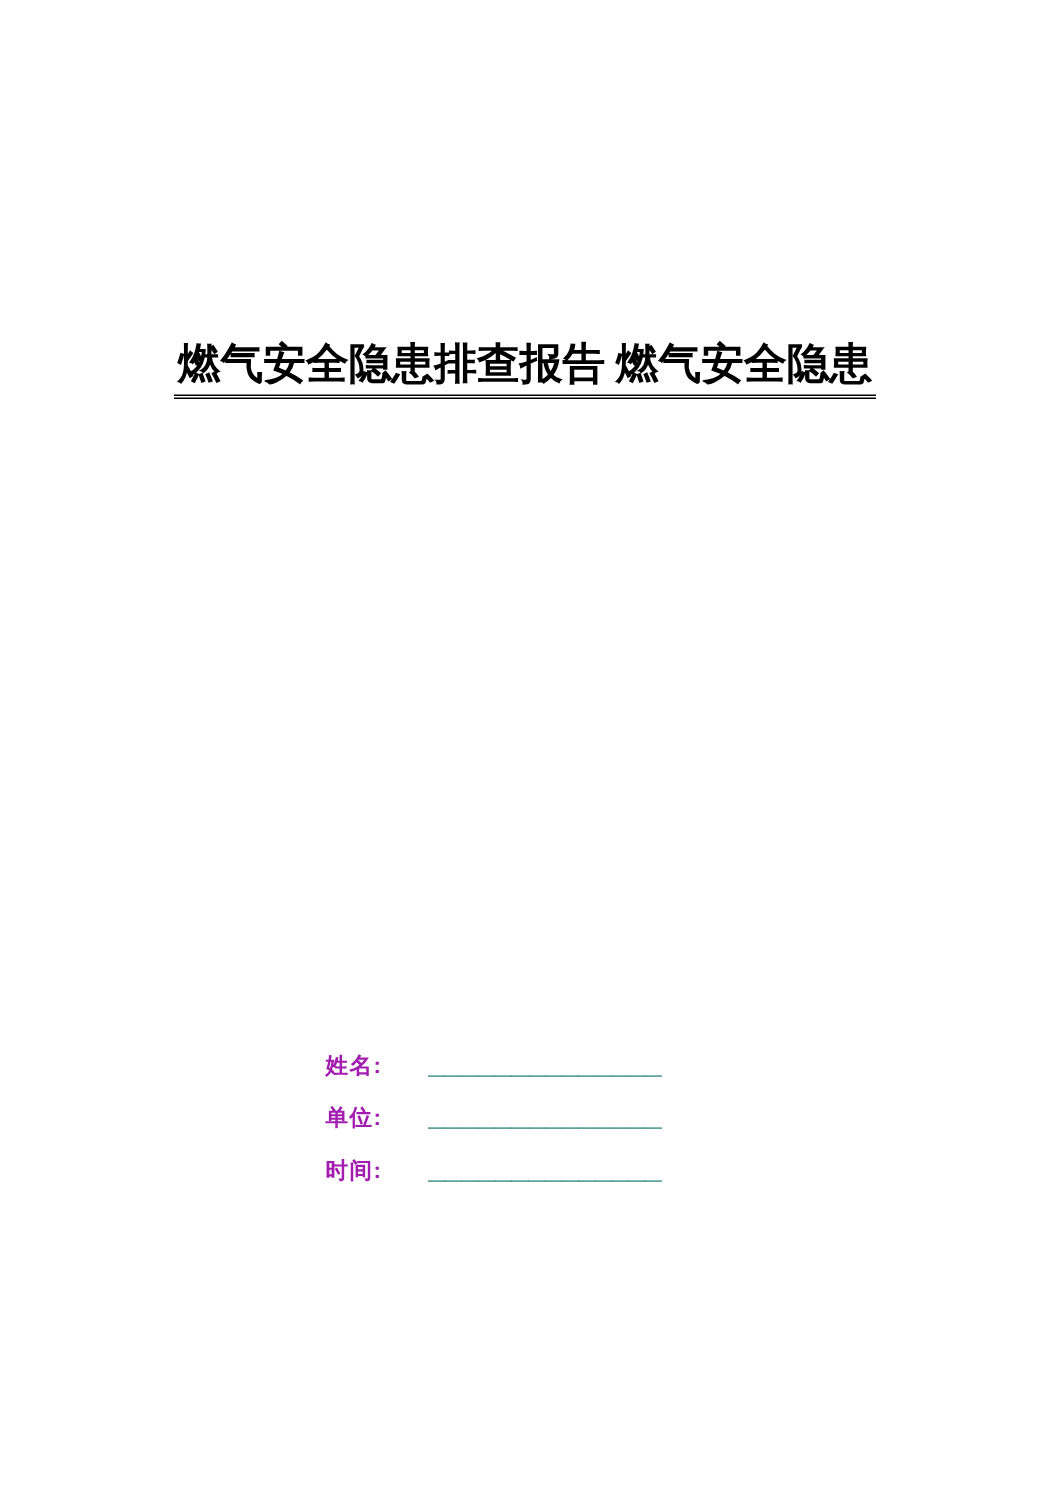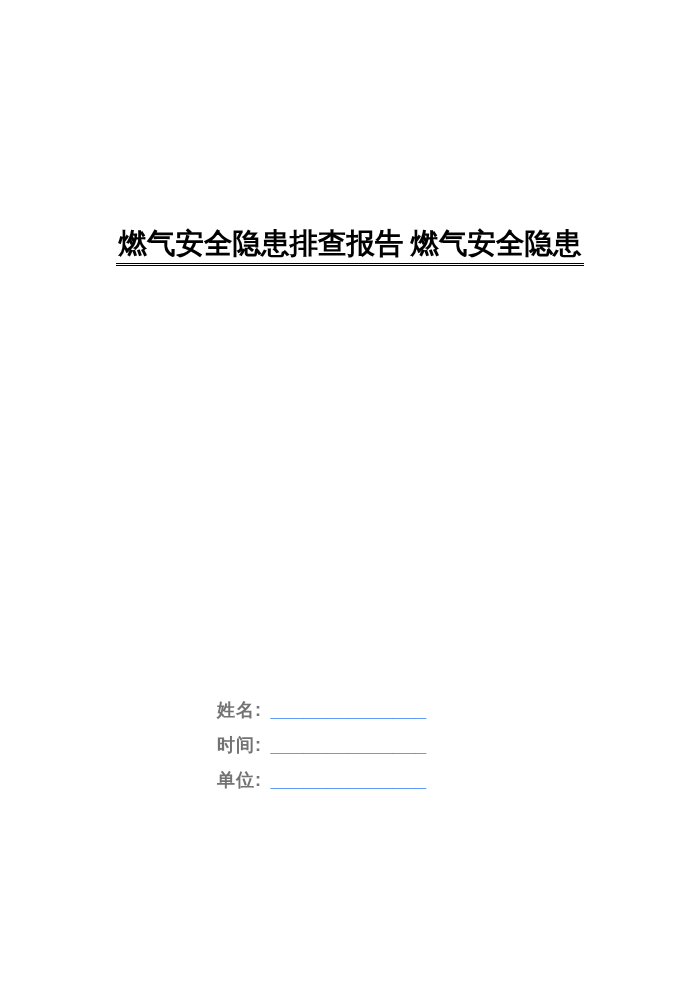--- a/index.html
+++ b/index.html
@@ -50,54 +50,54 @@
     top: 692px;
   }
   .field-row {
     height: 35px;
     line-height: 35px;
     white-space: nowrap;
   }
   .field-label {
     font-family: "Liberation Sans", "DejaVu Sans", sans-serif;
     font-weight: 700;
-    font-size: 18px;
-    color: #737373;
+    font-size: 15px;
+    color: #a21caf;
     letter-spacing: 1px;
   }
   .field-blank {
     display: inline-block;
-    margin-left: 4px;
+    margin-left: 26px;
     font-family: "Liberation Sans", "DejaVu Sans", sans-serif;
     font-weight: 700;
     font-size: 20px;
     letter-spacing: 0;
-    color: #3b82f6;
+    color: #0f766e;
     vertical-align: baseline;
   }
 </style>
 </head>
 <body>
 
 <div class="page">
 
   <div class="title">
     <div class="title-line">
       <span>燃气安全隐患排查报告 燃气安全隐患</span>
     </div>
   </div>
 
   <div class="fields">
     <div class="field-row">
       <span class="field-label">姓名:</span>
       <span class="field-blank">______________</span>
     </div>
     <div class="field-row">
-      <span class="field-label">时间:</span>
+      <span class="field-label">单位:</span>
       <span class="field-blank">______________</span>
     </div>
     <div class="field-row">
-      <span class="field-label">单位:</span>
+      <span class="field-label">时间:</span>
       <span class="field-blank">______________</span>
     </div>
   </div>
 
 </div>
 
 </body></html>

